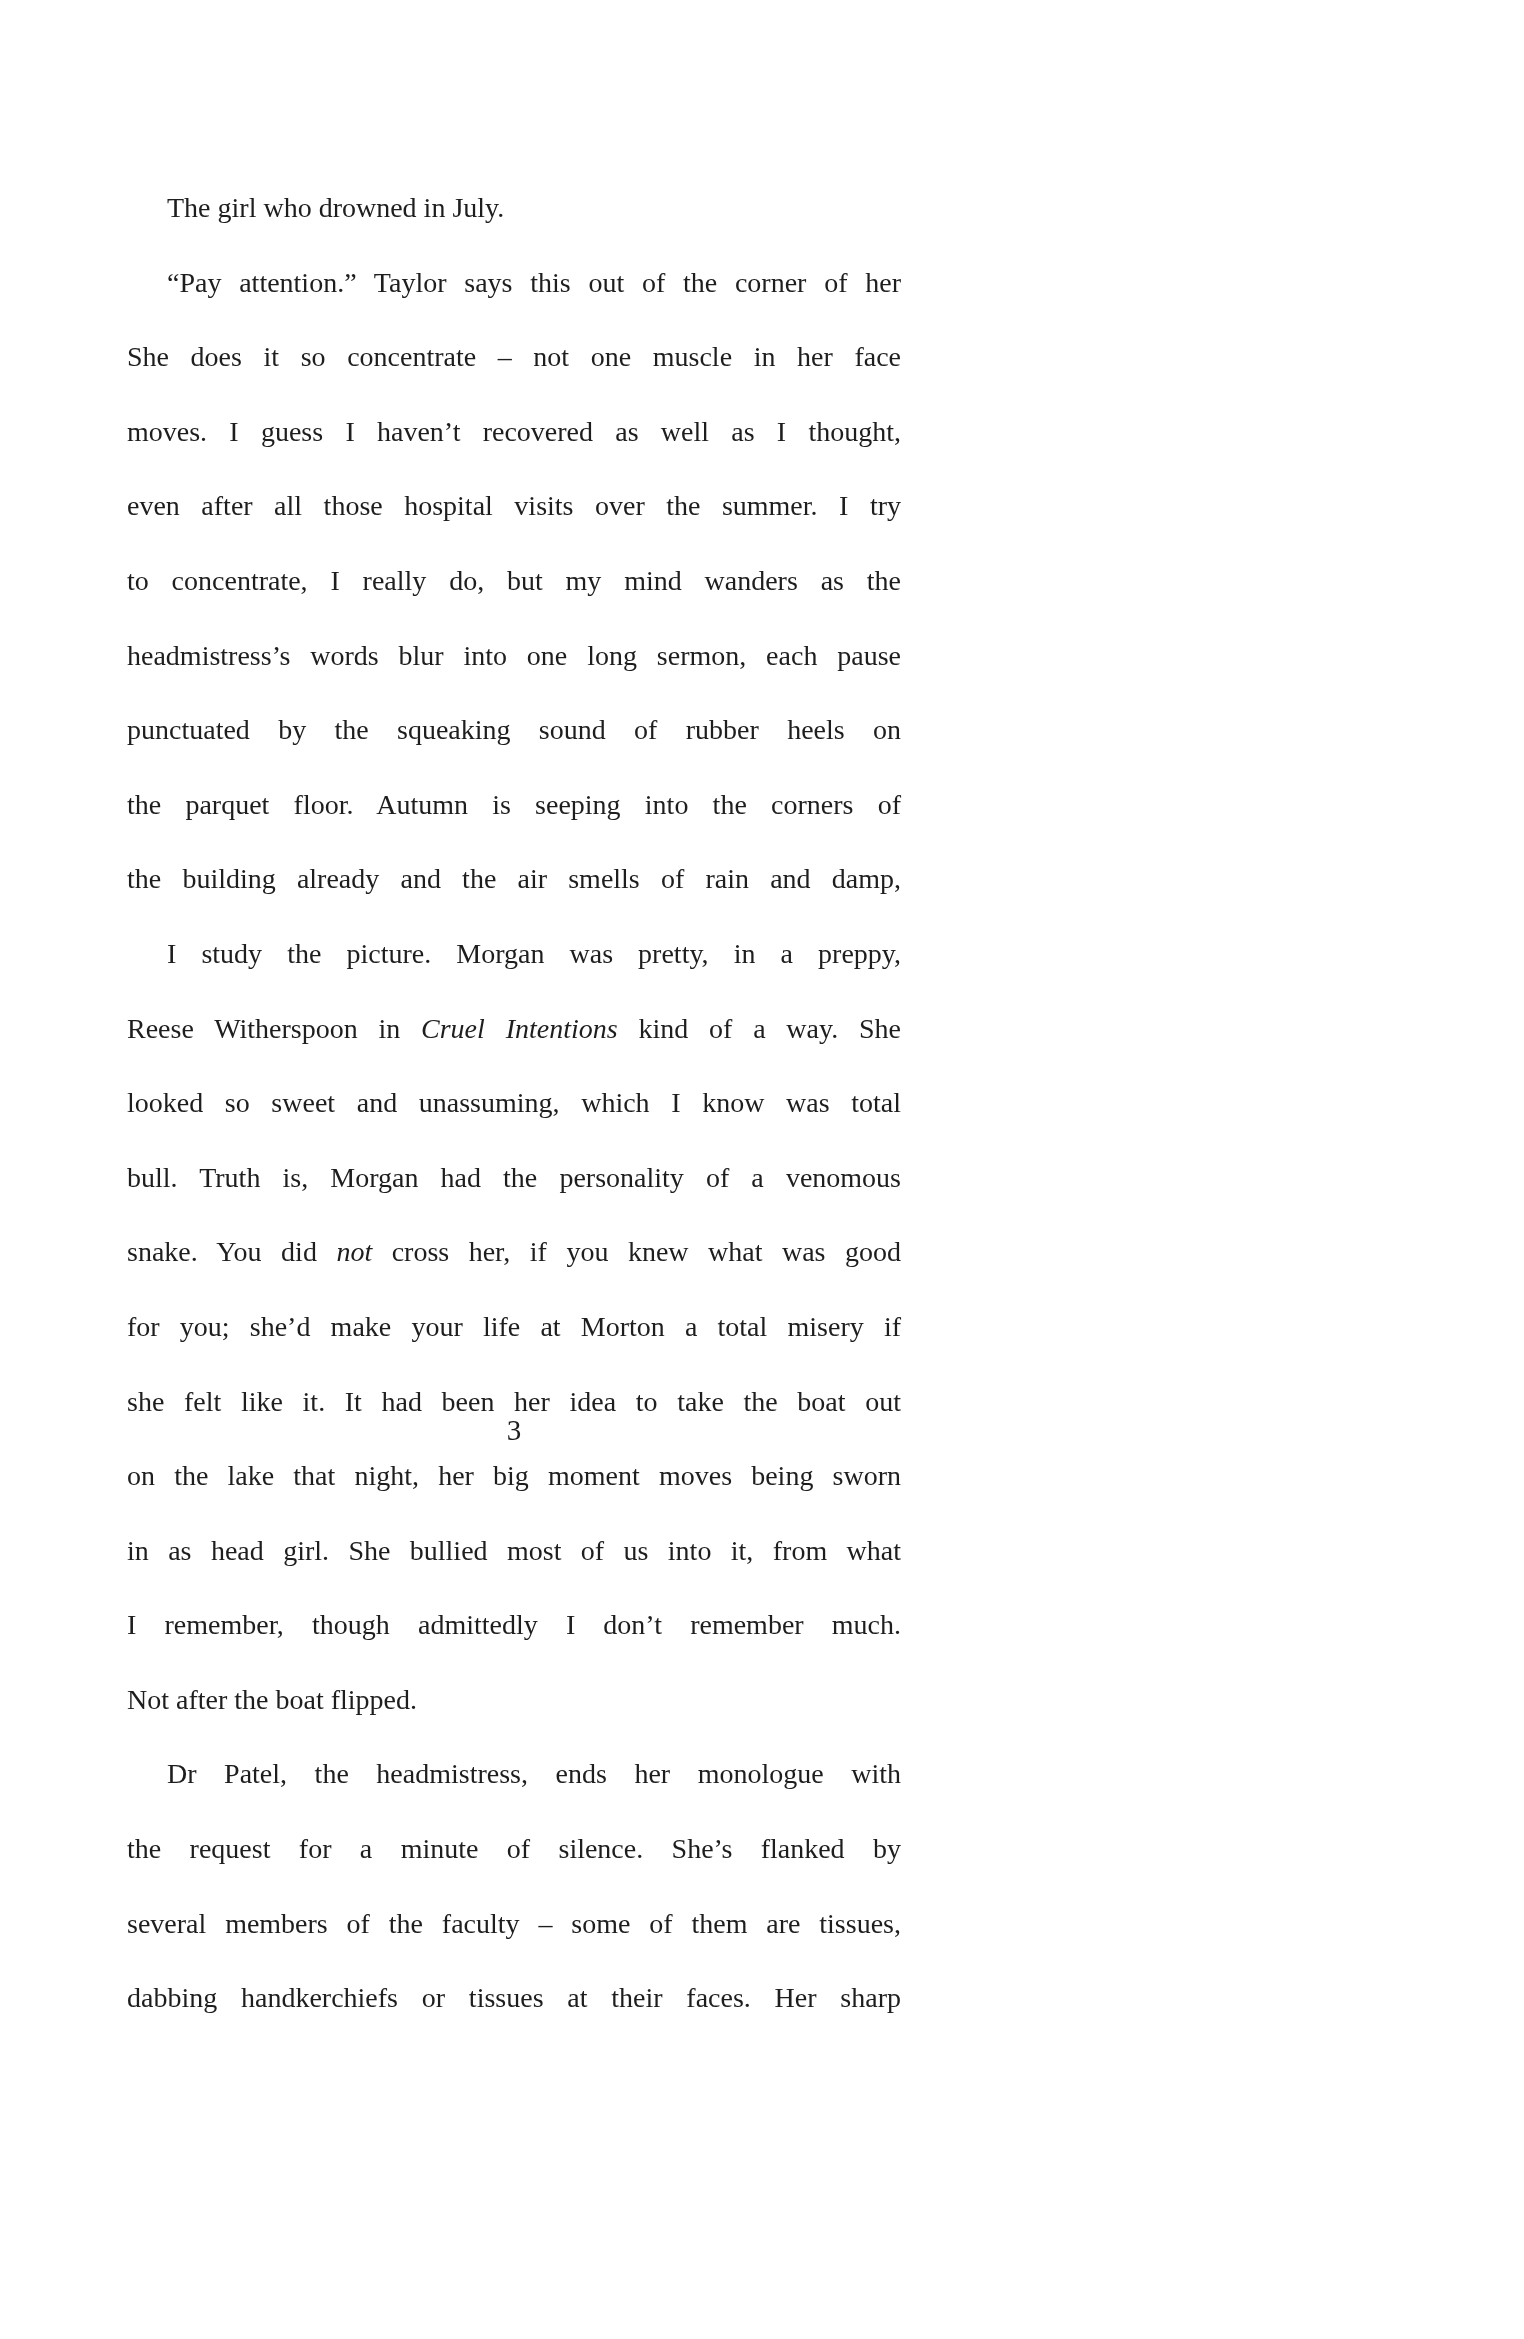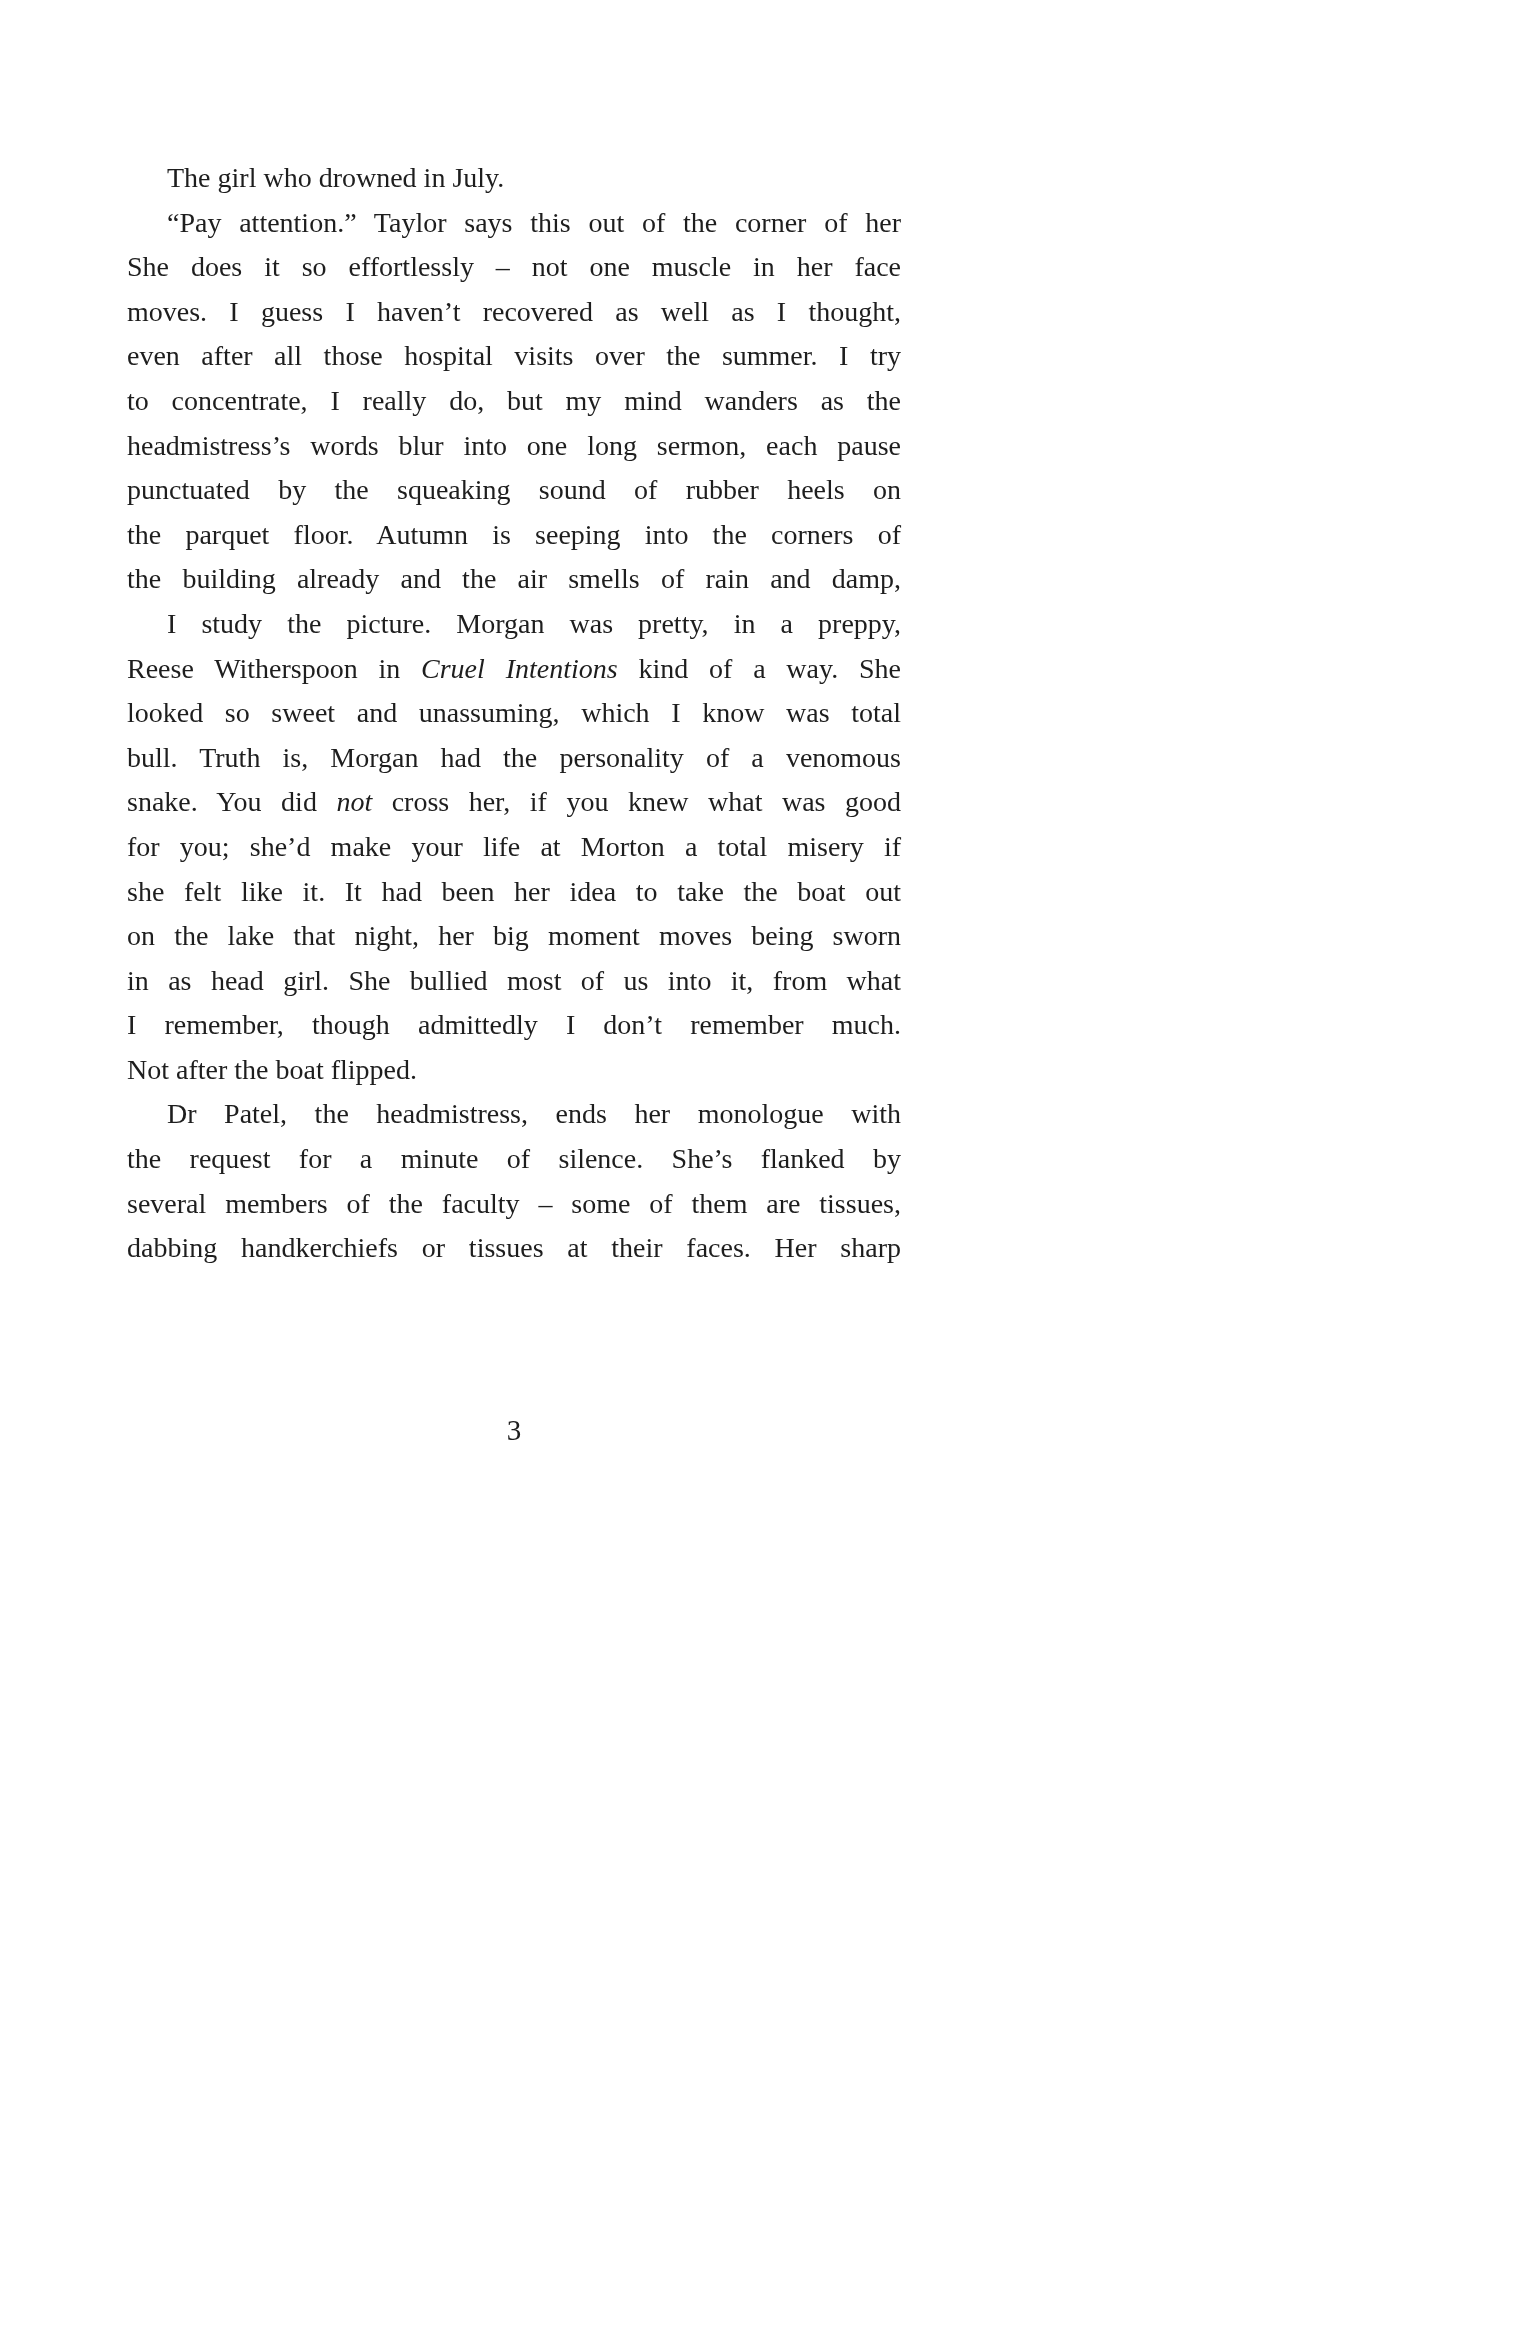--- a/index.html
+++ b/index.html
@@ -24,20 +24,21 @@
     line-height: 44.6px;
   }
   .para {
     margin: 0;
     padding: 0;
   }
   .line {
     text-align: justify;
     text-align-last: left;
     white-space: normal;
+    margin-top: 30px;
   }
   .line.jl {
     text-align-last: justify;
   }
   .line.first {
     text-indent: 40px;
   }
   .line em {
   }
   .page-number {
@@ -52,21 +53,21 @@
 </style>
 </head>
 <body>
 
 <div class="text-block">
     <div class="para">
       <div class="line first">The girl who drowned in July.</div>
     </div>
     <div class="para">
       <div class="line first jl">“Pay attention.” Taylor says this out of the corner of her</div>
-      <div class="line jl">She does it so effortlessly – not one muscle in her face</div>
+      <div class="line jl">She does it so concentrate – not one muscle in her face</div>
       <div class="line jl">moves. I guess I haven’t recovered as well as I thought,</div>
       <div class="line jl">even after all those hospital visits over the summer. I try</div>
       <div class="line jl">to concentrate, I really do, but my mind wanders as the</div>
       <div class="line jl">headmistress’s words blur into one long sermon, each pause</div>
       <div class="line jl">punctuated by the squeaking sound of rubber heels on</div>
       <div class="line jl">the parquet floor. Autumn is seeping into the corners of</div>
       <div class="line jl">the building already and the air smells of rain and damp,</div>
     </div>
     <div class="para">
       <div class="line first jl">I study the picture. Morgan was pretty, in a preppy,</div>

